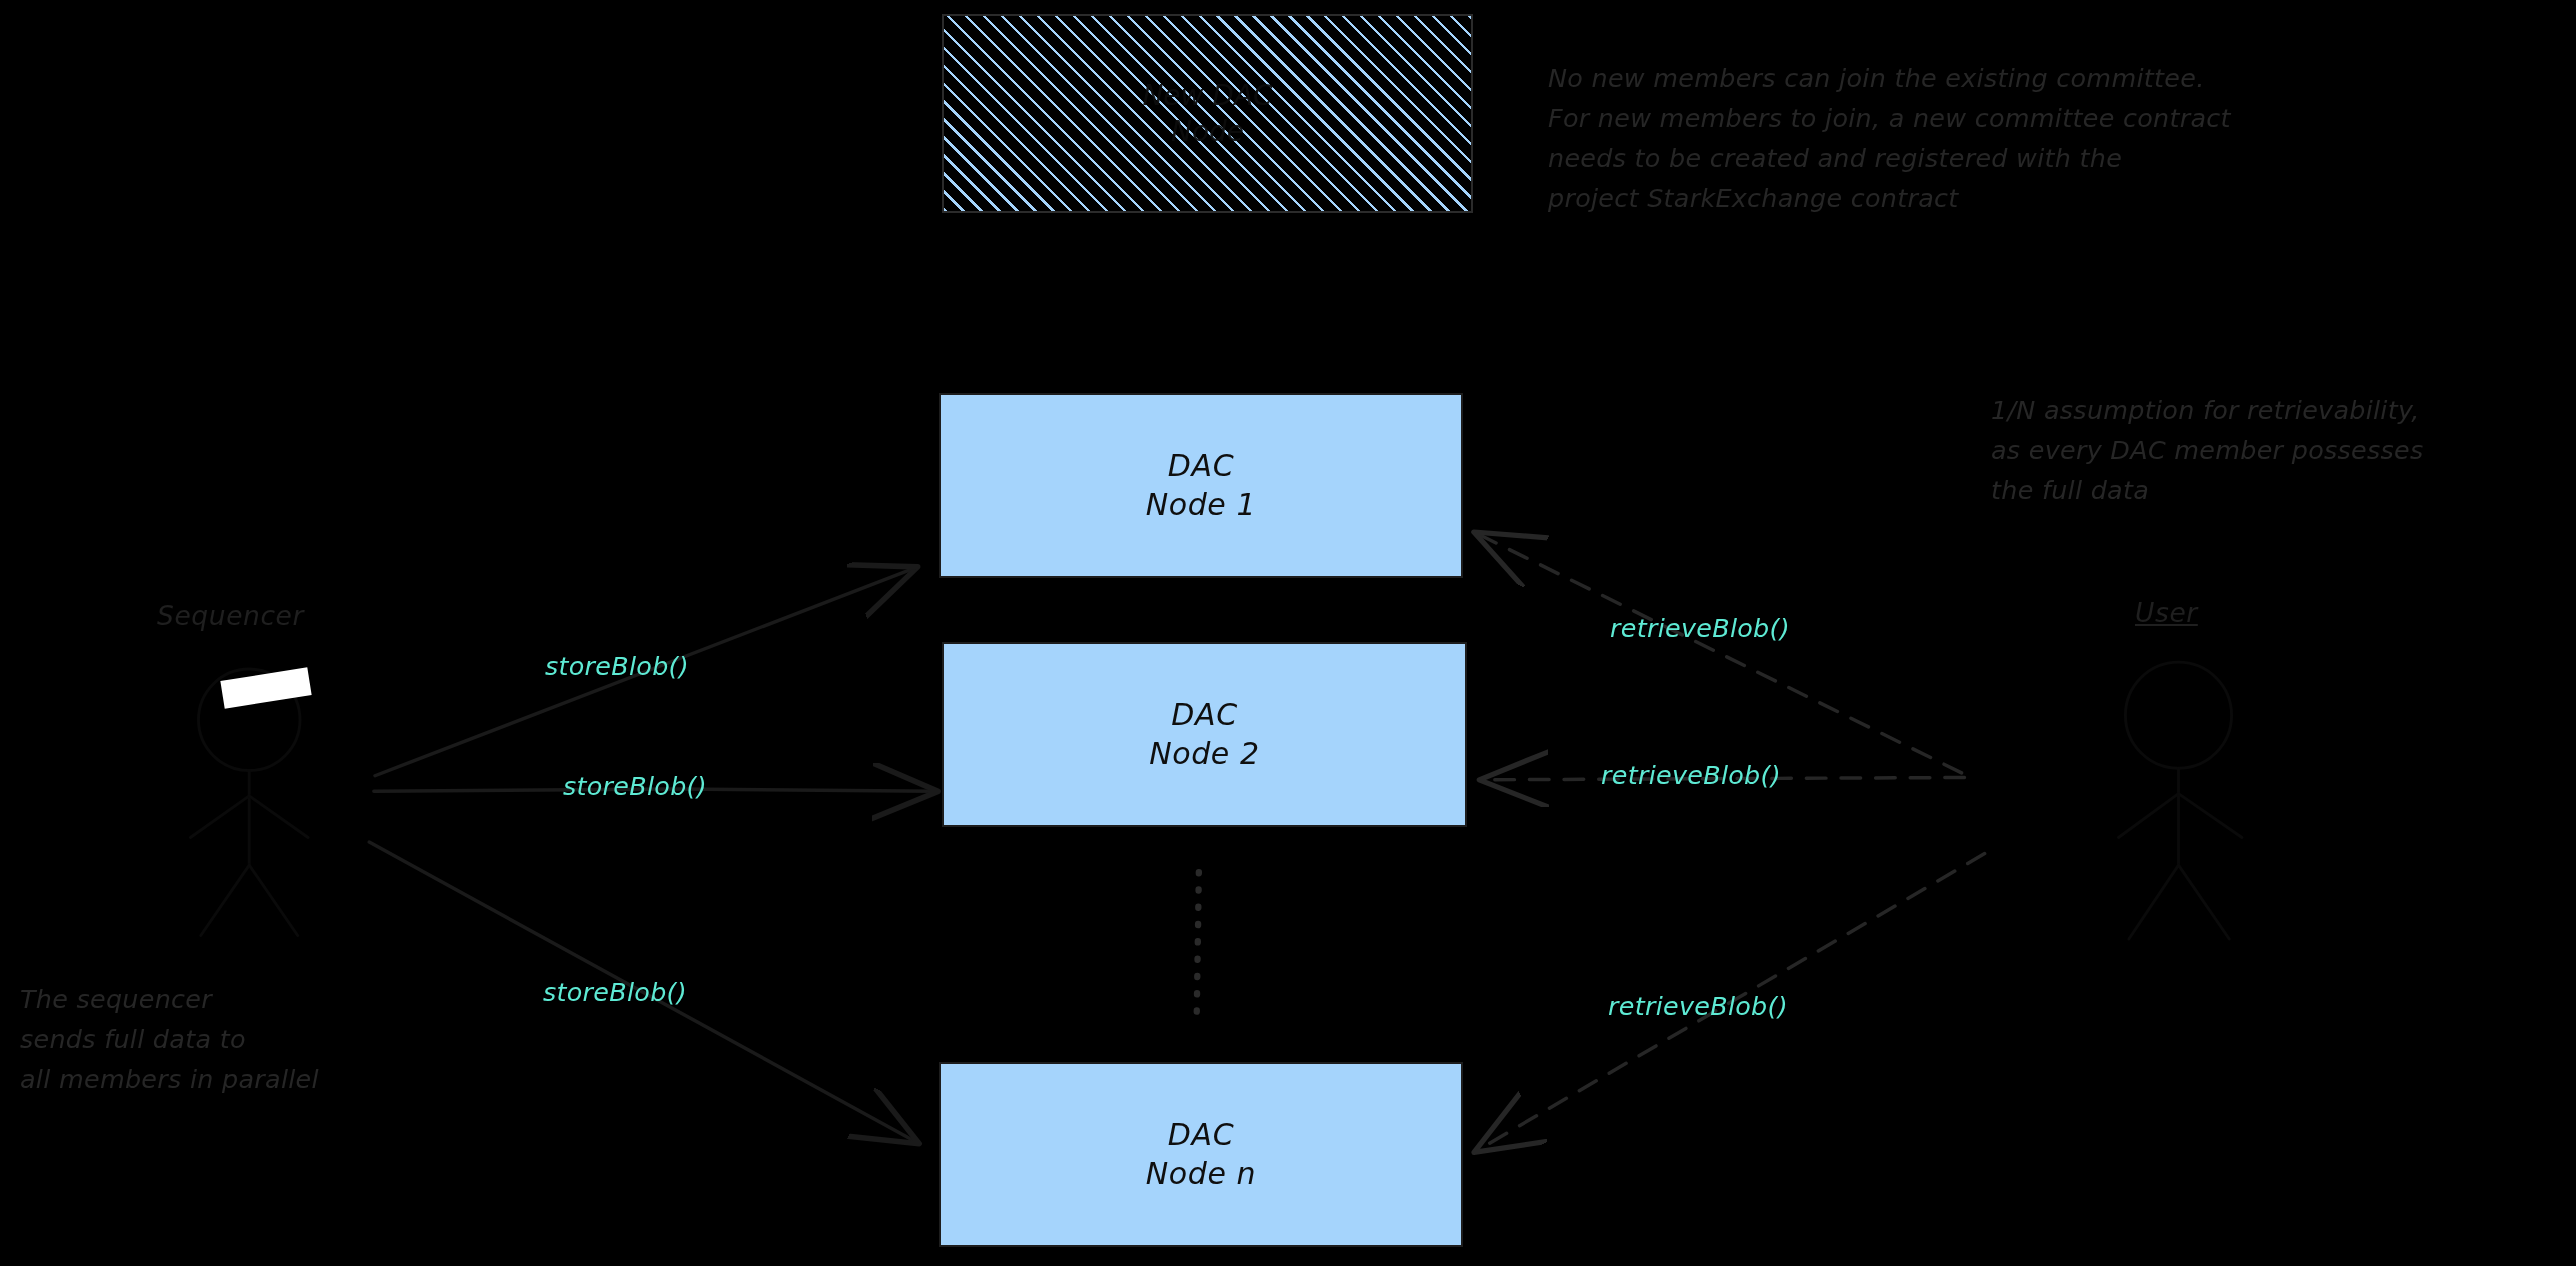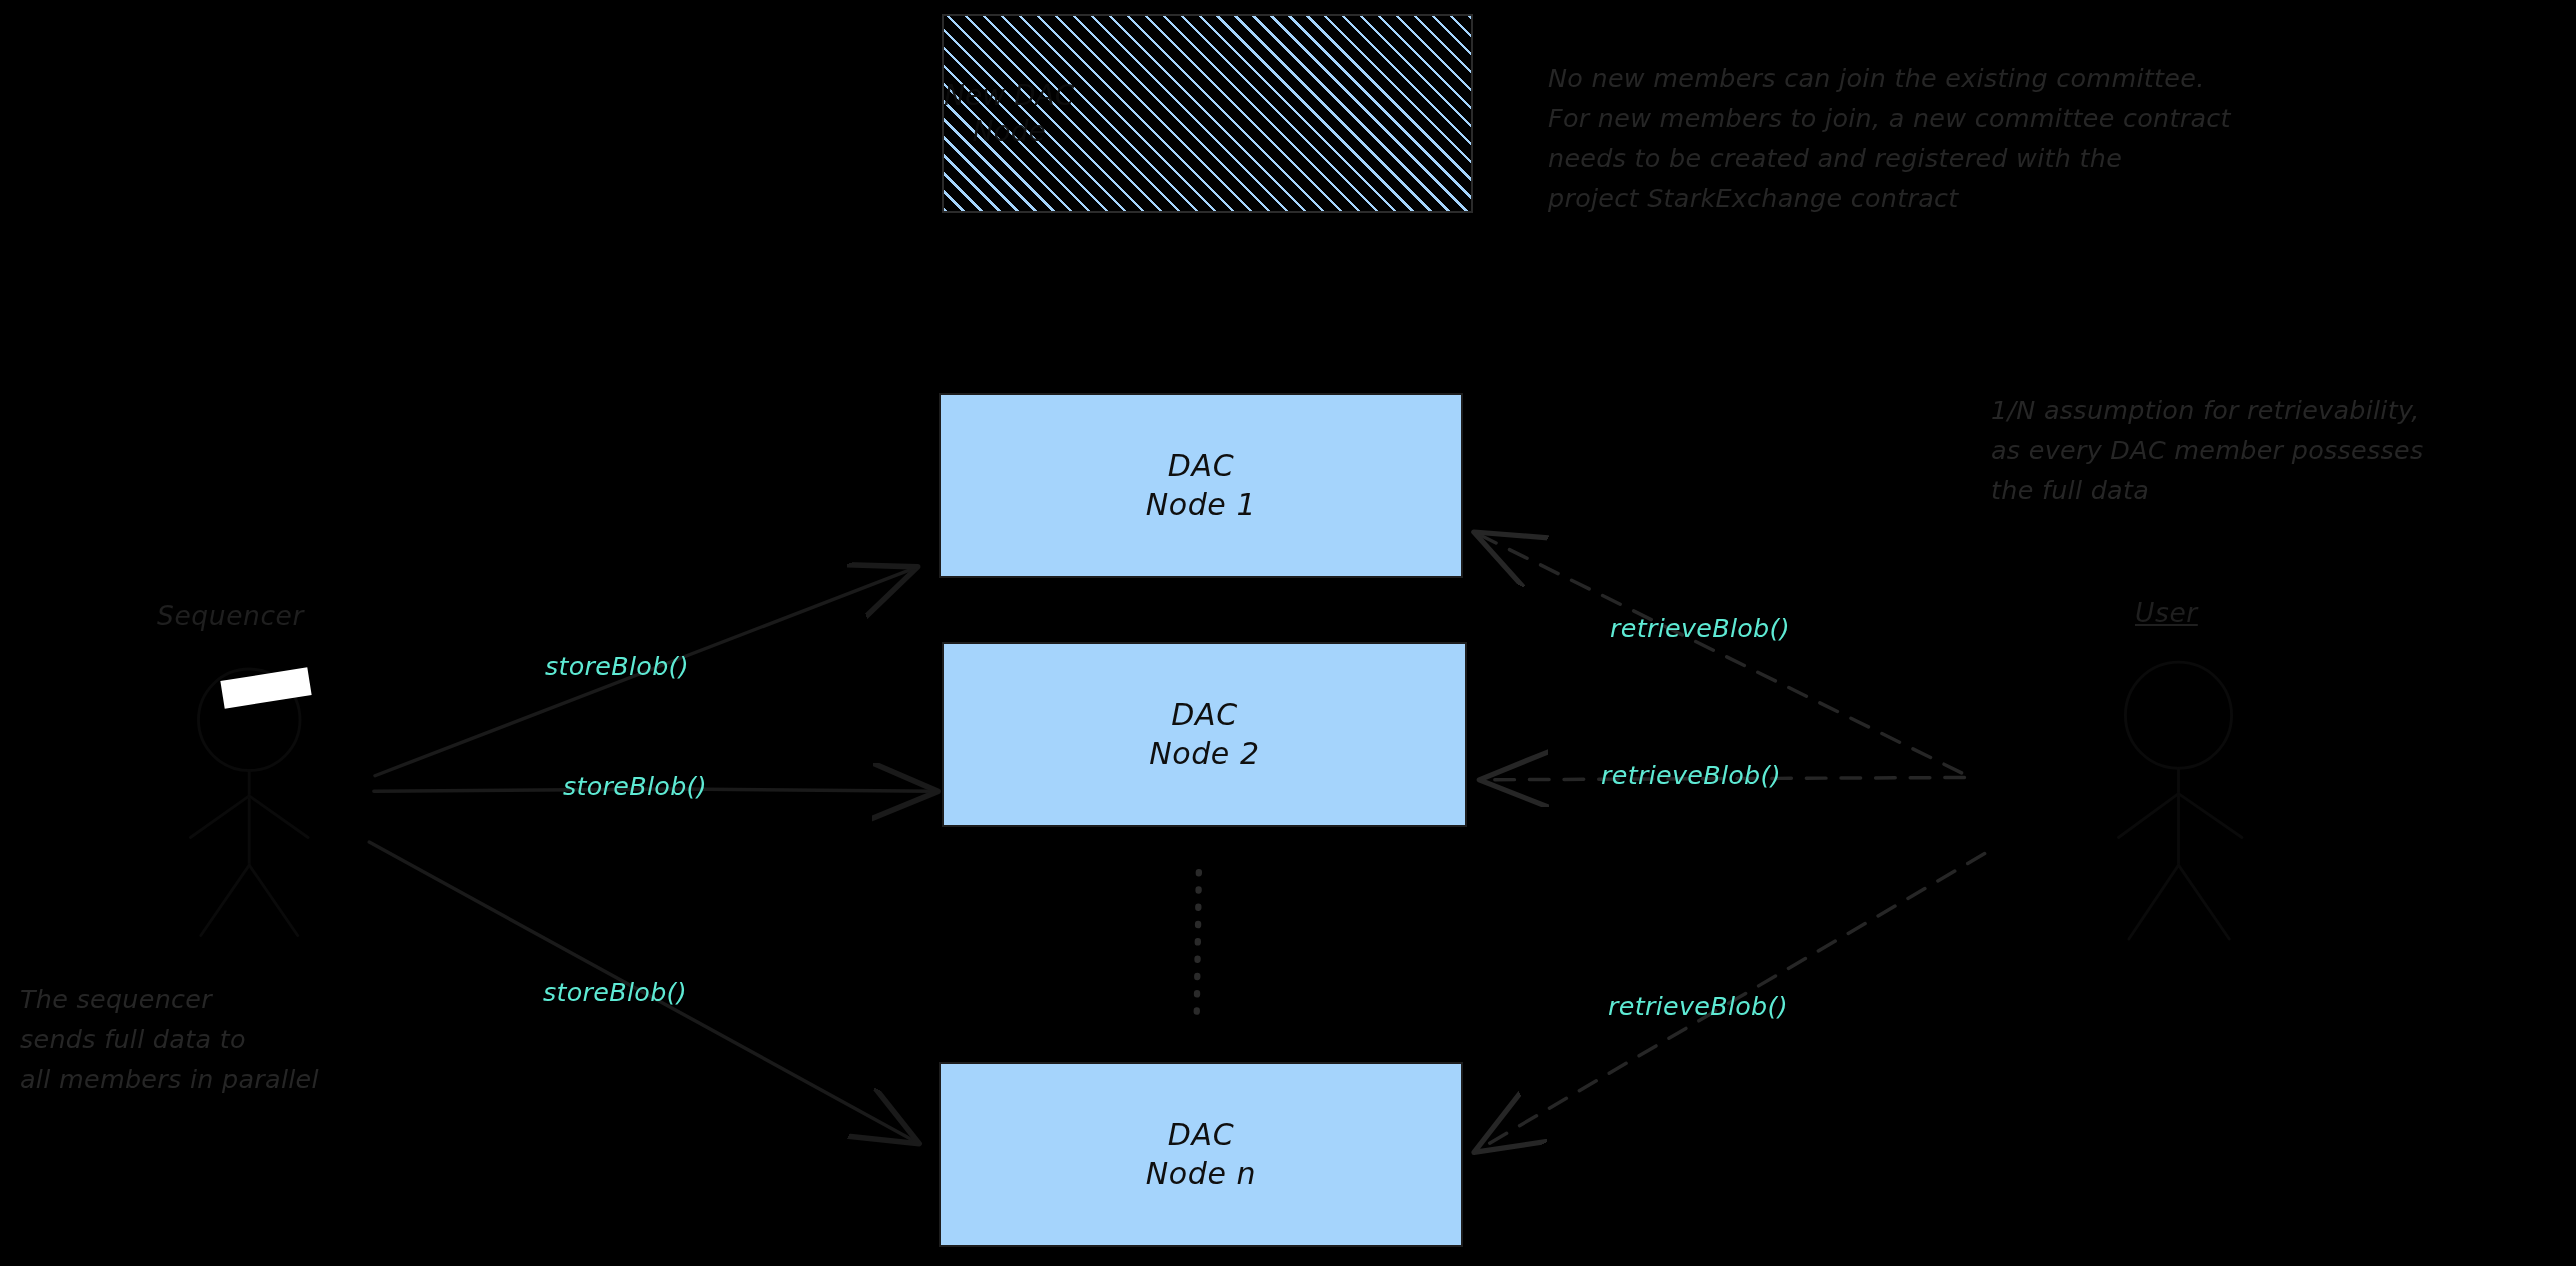--- a/index.html
+++ b/index.html
@@ -56,21 +56,21 @@
     background:
       repeating-linear-gradient(
         45deg,
         #a5d4fc 0px,
         #a5d4fc 2.3px,
         #000000 2.3px,
         #000000 12.7px
       );
     display: flex;
     align-items: center;
-    justify-content: flex-start;
+    justify-content: center;
   }
   .hatch-box .hatch-label {
     font-family: "DejaVu Sans", sans-serif;
     font-size: 28px;
     font-style: italic;
     line-height: 1.3;
     text-align: center;
     color: #0d0d0d;
     opacity: 0.92;
     white-space: pre-line;

